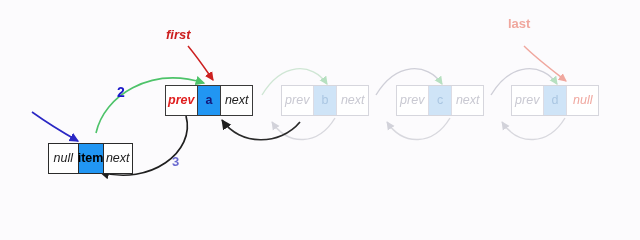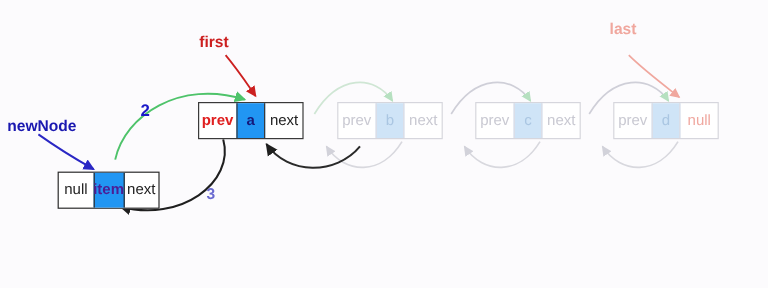--- a/index.html
+++ b/index.html
@@ -41,39 +41,39 @@
   .node .cell {
     box-sizing: border-box;
     display: flex;
     align-items: center;
     justify-content: center;
     font-size: 12.5px;
     line-height: 1;
     white-space: nowrap;
     color: #222222;
   }
-  .node .cell.side { width: 32px; }
+  .node .cell.side { width: 32px; font-style: italic; }
   .node .cell.mid  { width: 26px; }
 
   
   .node.active { border-color: #3a3a3a; }
   .node.active .cell.mid {
     background: #2196f3;
     color: #15187a;
     font-weight: bold;
     border-left: 1px solid #3a3a3a;
     border-right: 1px solid #3a3a3a;
   }
   .node.active .cell.prev-red { color: #e02020; font-weight: bold; }
 
   
   .node.newnode { border-color: #2b2b2b; }
   .node.newnode .cell.mid {
     background: #2196f3;
-    color: #4c1d95;
+    color: #000000;
     font-weight: bold;
     border-left: 1px solid #2b2b2b;
     border-right: 1px solid #2b2b2b;
   }
 
   
   .node.faded {
     border-color: #d6d6dd;
     background: #ffffff;
   }
@@ -175,23 +175,22 @@
     <div class="cell mid">c</div>
     <div class="cell side">next</div>
   </div>
 
   <div class="node faded" style="left:511px; top:85px; width:88px;">
     <div class="cell side">prev</div>
     <div class="cell mid">d</div>
     <div class="cell side null-red">null</div>
   </div>
 
-  <div class="lbl first" style="left:166px; top:28px;">first</div>
+  <div class="lbl first" style="left:166px; top:28px;font-style:italic;">first</div>
 
   <div class="lbl last" style="left:508px; top:17px;">last</div>
 
-  <div class="lbl newnode" style="left:6px; top:98px;">newNode</div>
 
   <div class="lbl step2" style="left:117px; top:85px;">2</div>
 
   <div class="lbl step3" style="left:172px; top:155px;">3</div>
 
 </div>
 
 </body></html>

